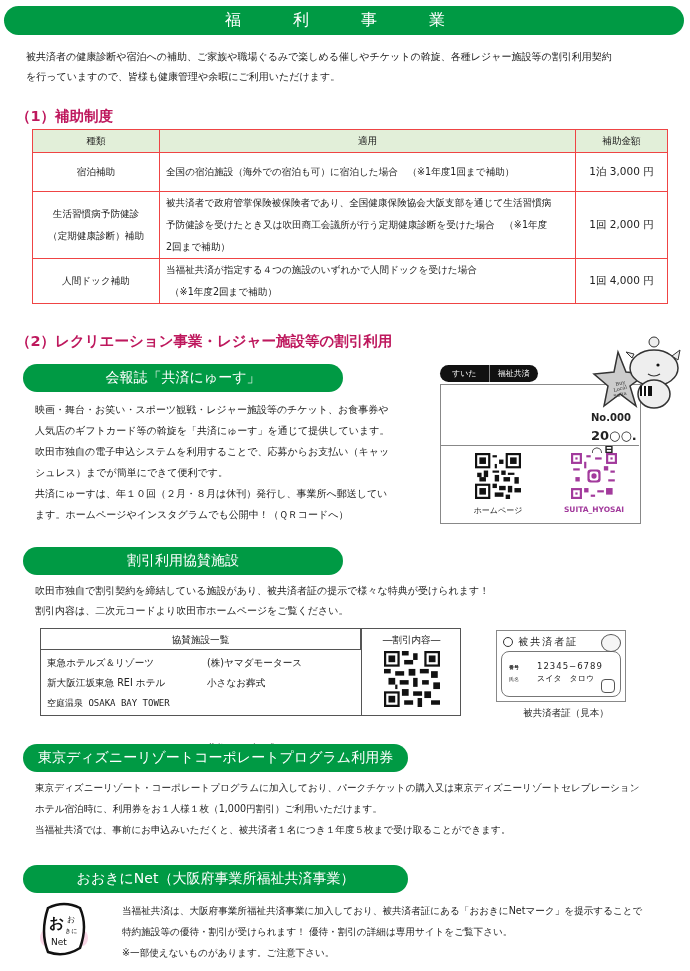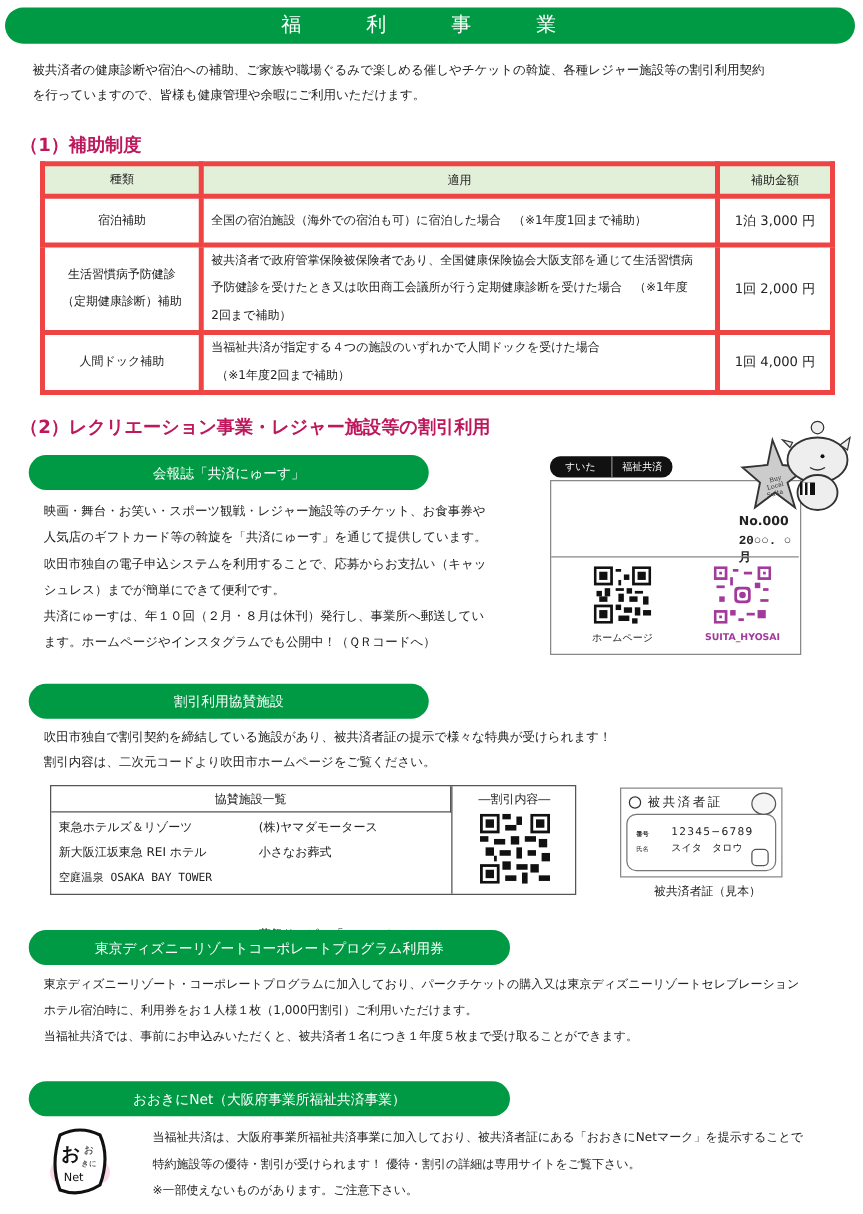--- a/index.html
+++ b/index.html
@@ -7,25 +7,25 @@
     width: 690px; height: 971px; background: #ffffff; color: #222;
     font-family: "DejaVu Sans", "Liberation Sans", sans-serif;
     position: relative; overflow: hidden;
   }
   .abs { position: absolute; }
   .banner {
     position: absolute; background: #009a44; color: #fff;
     border-radius: 16px; display: flex; align-items: center; justify-content: center;
   }
   .main-banner { left: 4px; top: 6px; width: 680px; height: 29px; border-radius: 15px; font-size: 16px; letter-spacing: 18px; }
-  .sub-banner { height: 28px; font-size: 11px; border-radius: 14px; }
+  .sub-banner { height: 28px; font-size: 14px; border-radius: 14px; }
   .txt { position: absolute; font-size: 10px; line-height: 20px; color: #222; }
   .sec-title { position: absolute; font-size: 14.5px; font-weight: bold; color: #be185d; }
   table.sub { position: absolute; left: 32px; top: 129px; width: 636px; border-collapse: collapse; font-size: 9.6px; }
-  table.sub th, table.sub td { border: 4px solid #ef4444; }
+  table.sub th, table.sub td { border: 1px solid #ef4444; }
   table.sub th { background: #e2efd9; font-weight: normal; height: 22px; text-align: center; }
   table.sub td { vertical-align: middle; }
   .c-type { width: 127px; text-align: center; line-height: 22px; }
   .c-app { padding: 0 6px; line-height: 22px; }
   .c-amt { width: 92px; text-align: center; font-size: 10.5px; }
   .news-box { position: absolute; left: 440px; top: 384px; width: 201px; height: 140px; border: 1.5px solid #888; background: #fff; }
   .news-tag { position: absolute; left: 440px; top: 365px; height: 17px; width: 98px; background: #111; border-radius: 9px; color: #fff; font-size: 8px; display: flex; align-items: center; }
   .news-tag span { flex: 1; text-align: center; }
   .news-tag .sep { flex: 0 0 1px; height: 17px; background: #888; }
   .qr { position: absolute; }
@@ -101,21 +101,21 @@
   <div>ます。ホームページやインスタグラムでも公開中！（ＱＲコードへ）</div>
 </div>
 
 <div class="news-tag">
   <span>すいた</span>
   <span class="sep"></span>
   <span>福祉共済</span>
 </div>
 <div class="news-box">
   <div class="abs" style="left:150px; top:27px; font-size:10px; font-weight:bold;">No.000</div>
-  <div class="abs" style="left:150px; top:43px; font-size:10px; font-weight:bold;font-family:Liberation Mono, monospace;">20○○. ○月</div>
+  <div class="abs" style="left:150px; top:43px; font-size:13px; font-weight:bold;">20○○. ○月</div>
   <div class="abs" style="left:0; top:60px; width:198px; height:1px; background:#888;"></div>
 
   <svg class="qr" style="left:34px; top:68px;" width="46" height="46" viewBox="0 0 21 21">
     <rect width="21" height="21" fill="#fff"></rect>
     <g fill="#111">
       <rect x="0" y="0" width="7" height="7"></rect>
         <rect x="1" y="1" width="5" height="5" fill="#fff"></rect>
         <rect x="2" y="2" width="3" height="3"></rect>
       <rect x="14" y="0" width="7" height="7"></rect>
         <rect x="15" y="1" width="5" height="5" fill="#fff"></rect>

